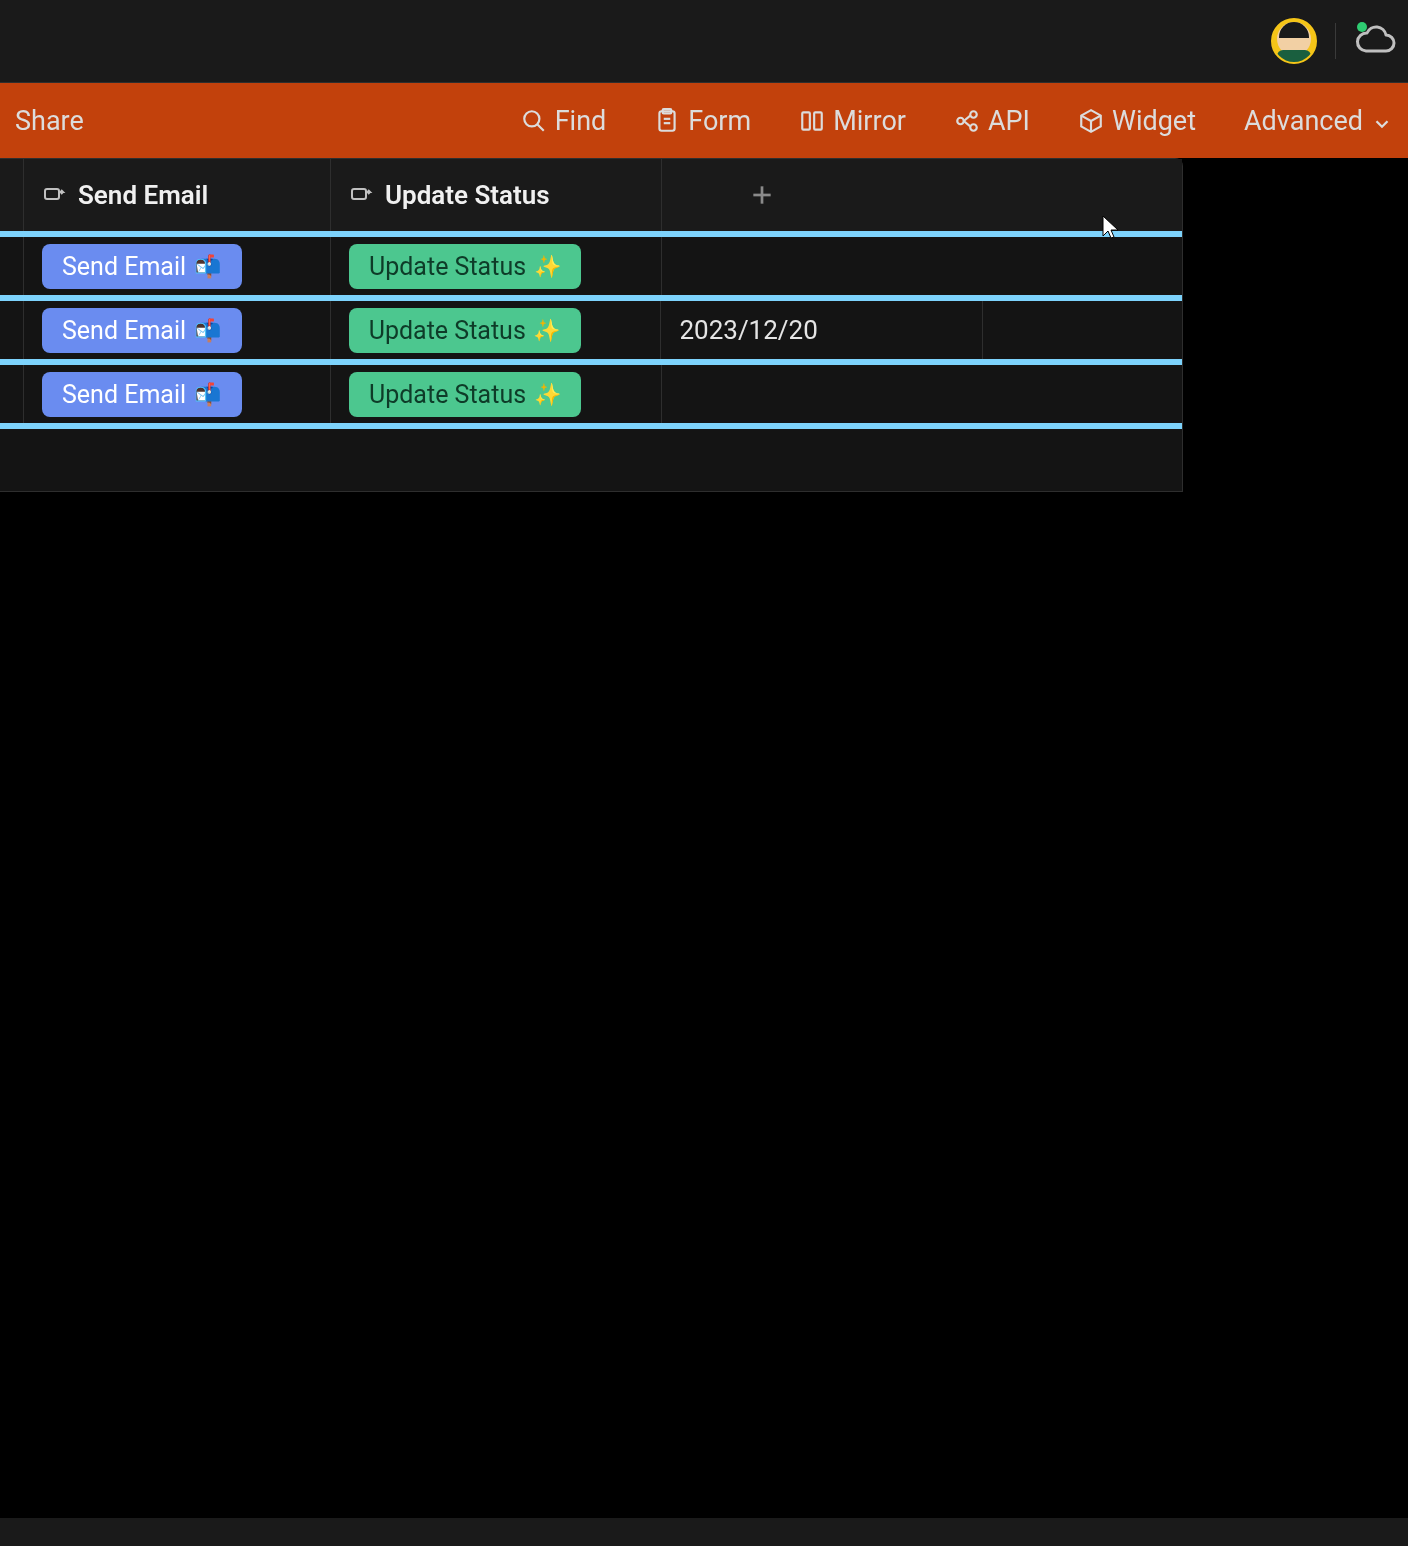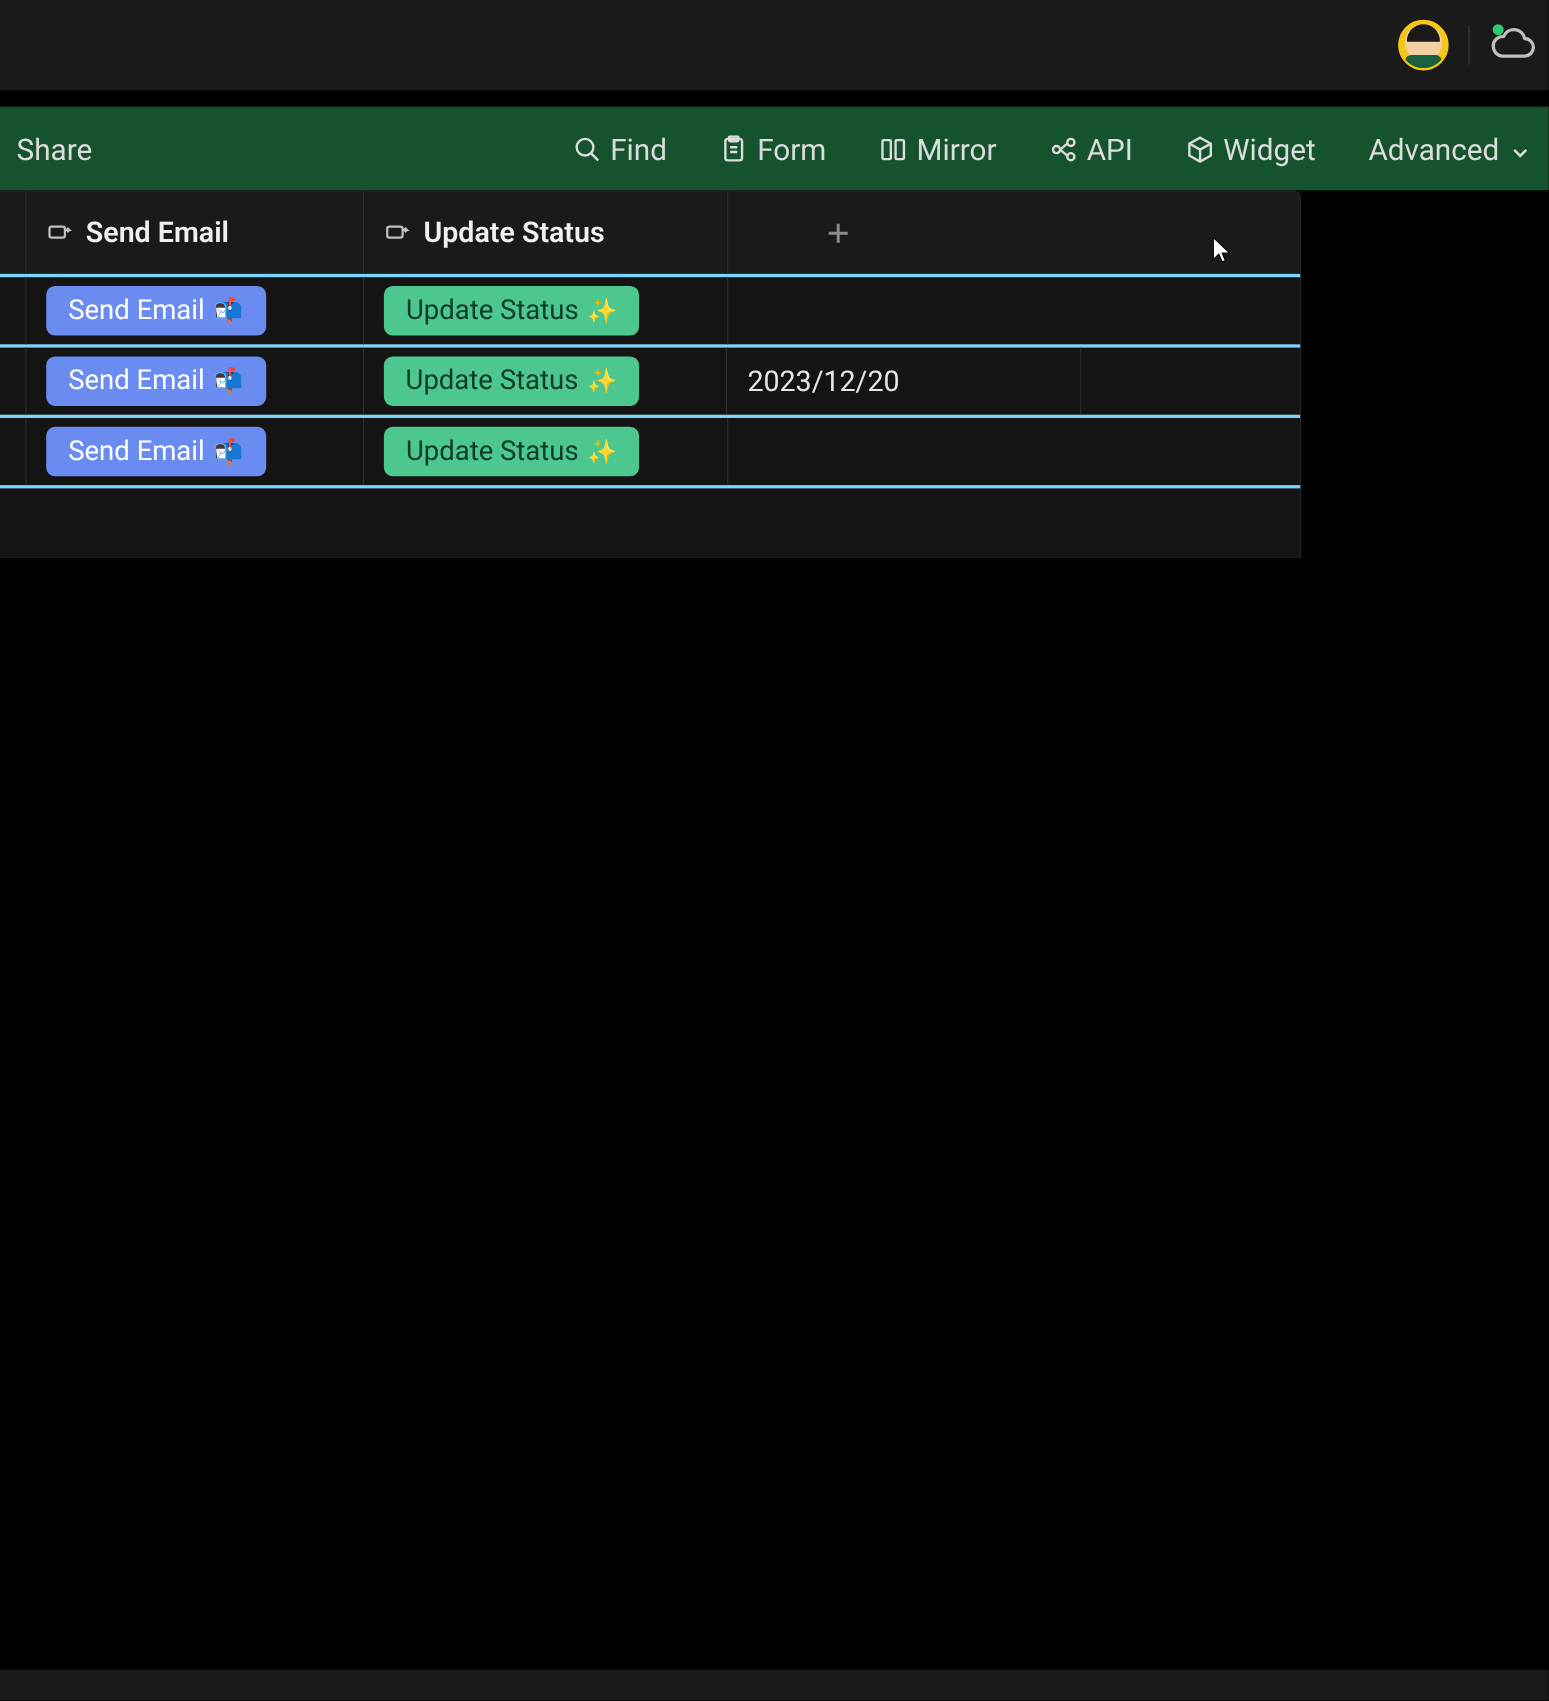--- a/index.html
+++ b/index.html
@@ -90,27 +90,26 @@
     left: 3px;
     width: 10px;
     height: 10px;
     border-radius: 50%;
     background: #2ecc71;
   }
 
   
   .toolbar {
     height: 76px;
-    background: #14532d;
+    background: #c2410c;
     border-top: 1px solid #2e2e2e;
     display: flex;
     align-items: center;
     justify-content: space-between;
     padding: 0 10px 0 10px;
-    margin-top: 15px;
   }
   .toolbar-left {
     display: flex;
     align-items: center;
     gap: 0;
   }
   .toolbar-item {
     display: flex;
     align-items: center;
     gap: 8px;
@@ -157,21 +156,21 @@
     width: 1183px;
     position: relative;
   }
   .grid {
     display: flex;
     flex-direction: column;
   }
   .row {
     display: flex;
     height: 64px;
-    border-bottom: 3px solid #7dd3fc;
+    border-bottom: 6px solid #7dd3fc;
   }
   .row.header-row {
     height: 78px;
     background: #1a1a1a;
   }
   .cell {
     border-right: 1px solid #2e2e2e;
     display: flex;
     align-items: center;
     padding: 0 18px;

